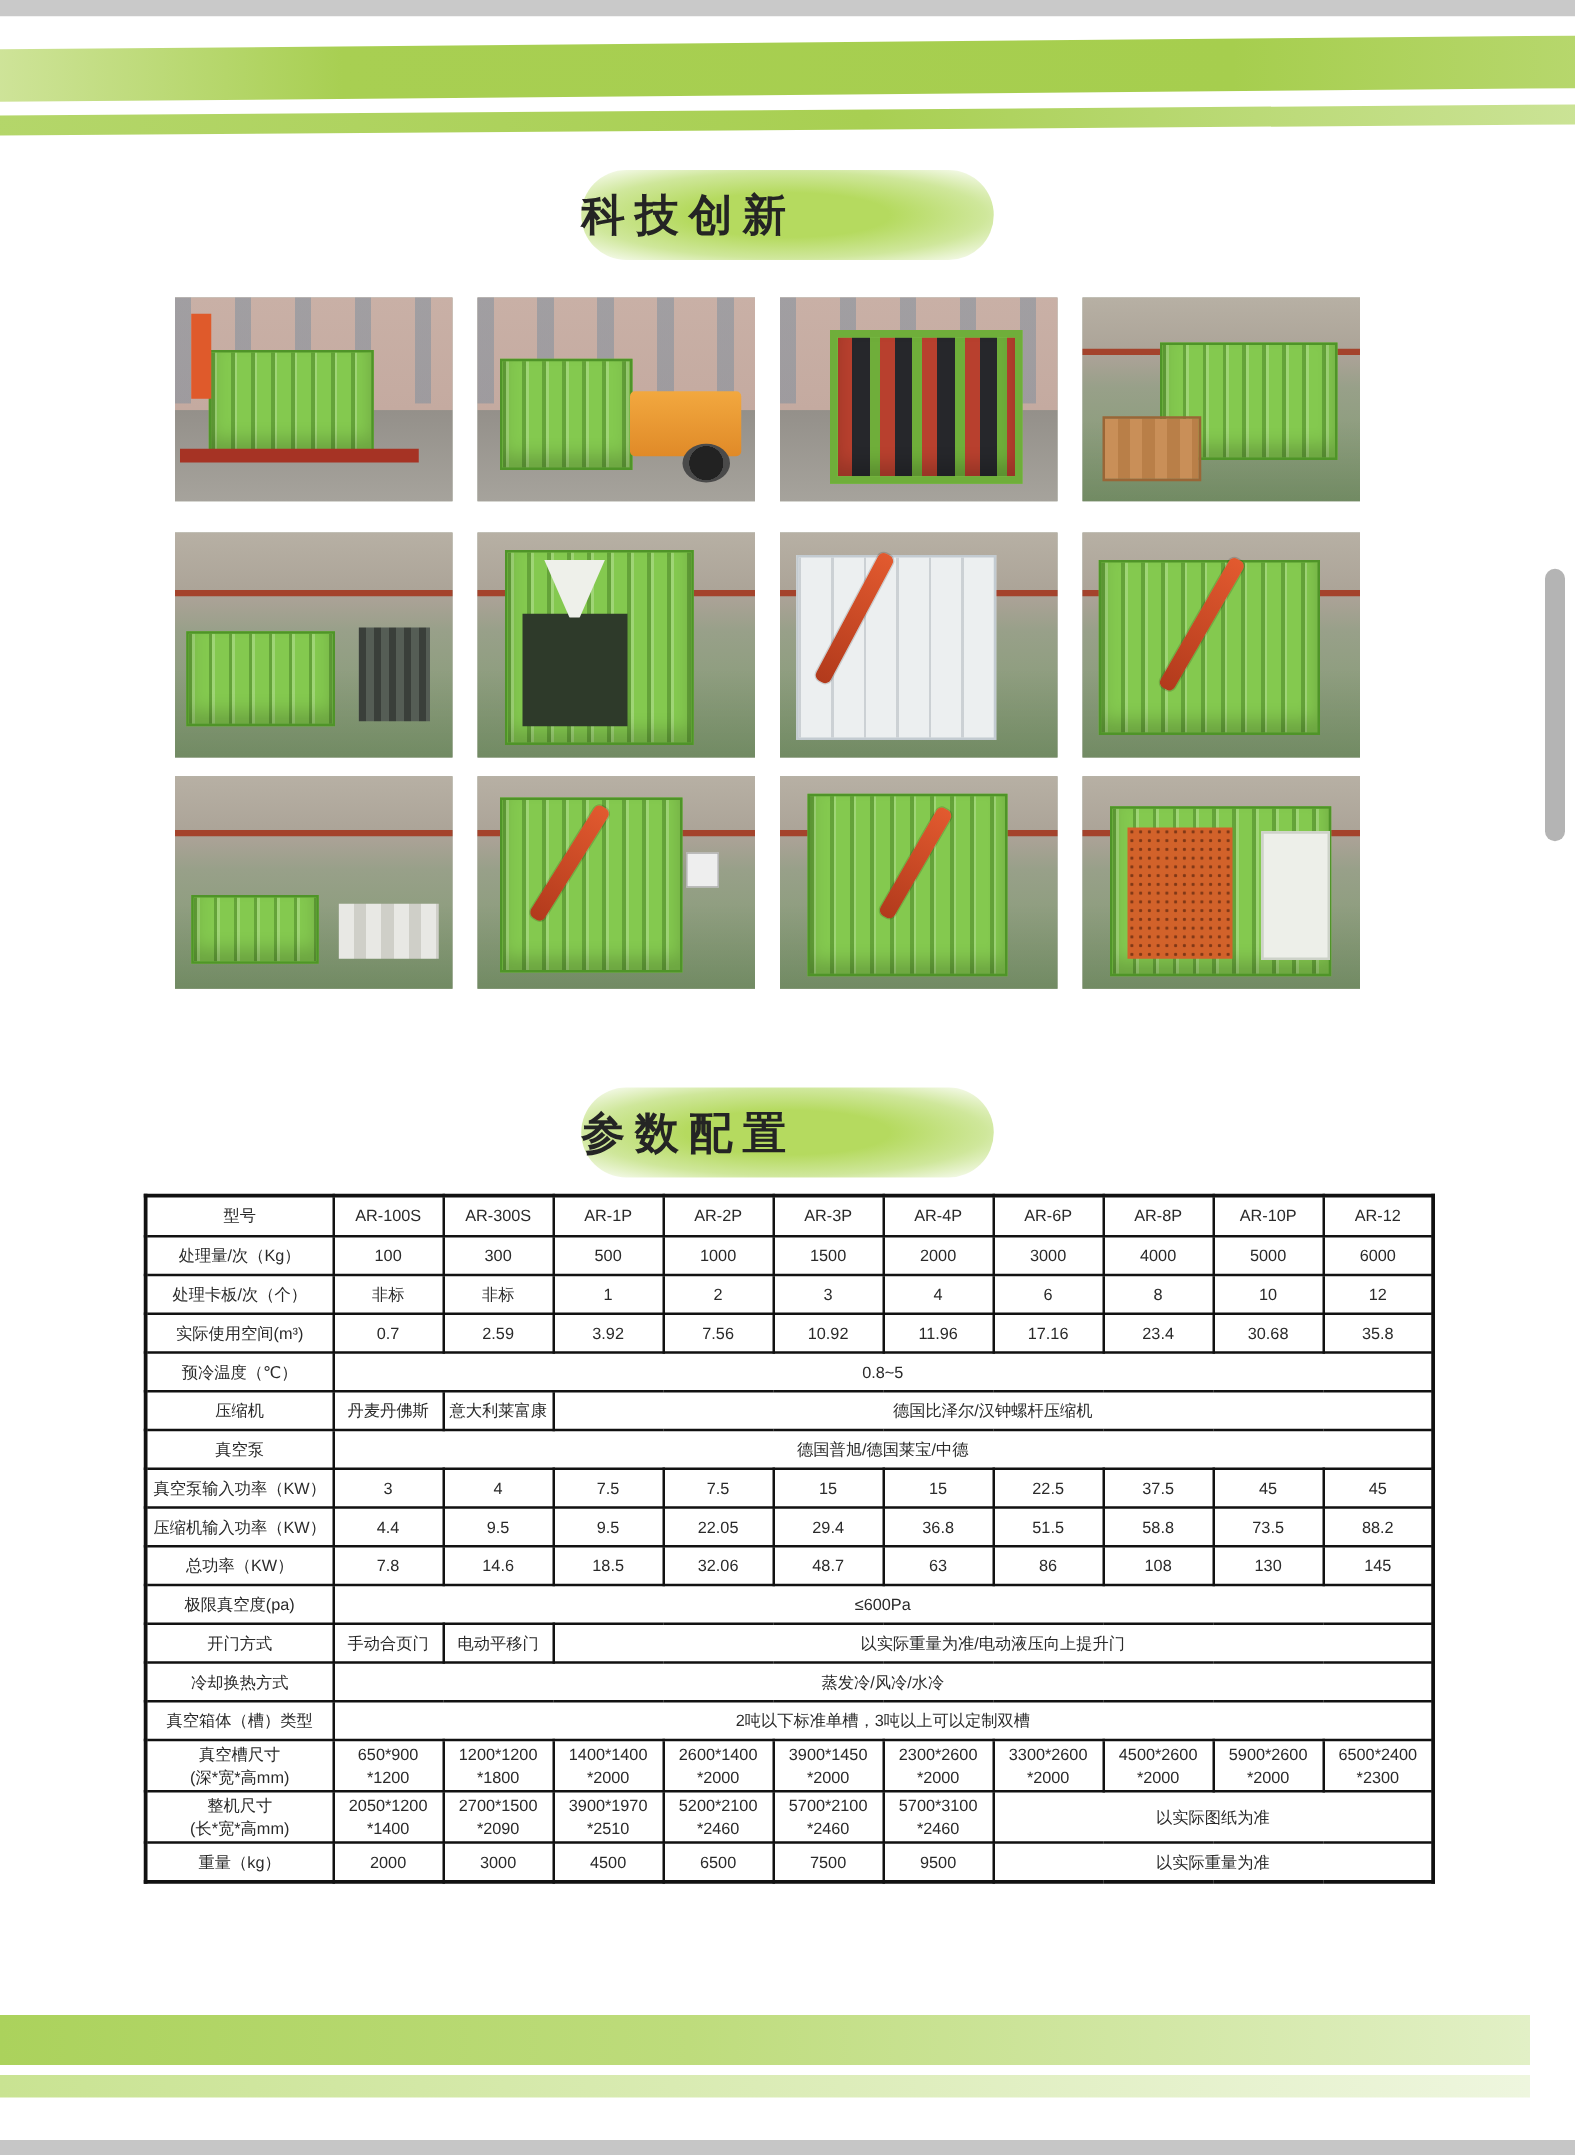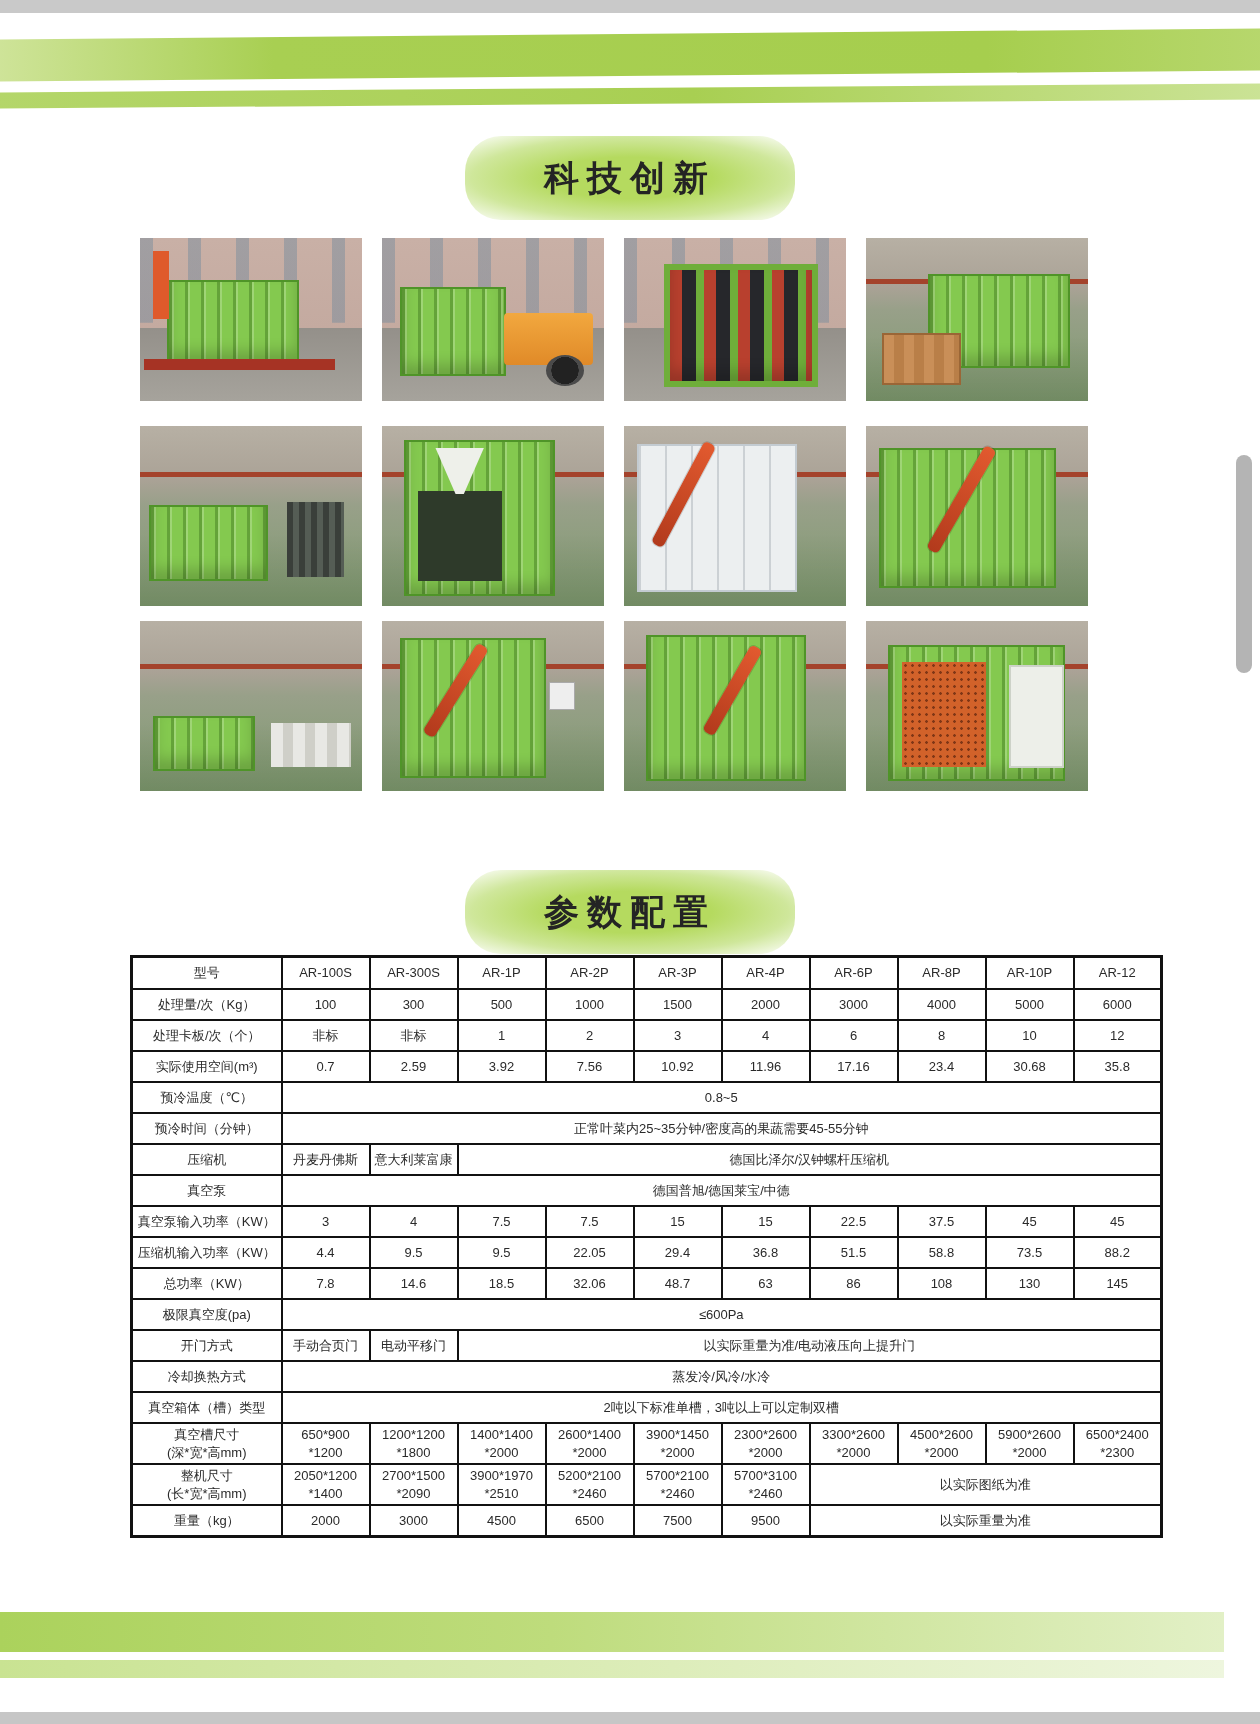--- a/index.html
+++ b/index.html
@@ -15,22 +15,22 @@
   .stripe2{position:absolute;left:-6px;top:88px;width:1272px;height:16px;
     background:linear-gradient(90deg,#b4d66a 0%,#a8cf52 55%,#cbe396 100%);
     transform:rotate(-0.4deg);}
   .stripe3{position:absolute;left:0;top:1612px;width:1224px;height:40px;
     background:linear-gradient(90deg,#abd25c 0%,#bedc7c 45%,#e2f0c6 100%);}
   .stripe4{position:absolute;left:0;top:1660px;width:1224px;height:18px;
     background:linear-gradient(90deg,#c9e392 0%,#ddedba 55%,#eef6de 100%);}
   .scroll-thumb{position:absolute;right:8px;top:455px;width:16px;height:218px;border-radius:8px;background:#b4b4b4;}
 
   
-  .badge{position:absolute;left:50%;transform:translateX(-50%);width:330px;height:84px;
-    display:flex;align-items:center;justify-content:center;
+  .badge{position:absolute;left:50%;transform:translateX(-50%);width:330px;height:72px;
+    display:flex;align-items:center;
     background:radial-gradient(ellipse at 50% 50%, #b5da5f 35%, #cfe79b 68%, rgba(235,245,215,0) 100%);
     border-radius:36px;}
   .badge span{font-size:35px;font-weight:bold;letter-spacing:8px;color:#242424;}
   .badge1{top:136px;}
   .badge2{top:870px;font-family:Liberation Mono, monospace;}
 
   
   .photo{position:absolute;width:222px;overflow:hidden;background:#9aa08f;}
   .r1{top:222px;height:163px;}
   .r2{top:410px;height:180px;}
@@ -79,21 +79,21 @@
   .p10 .bx{left:8%;top:10%;width:64%;height:80%;}
   .p10 .acc{left:30%;top:10%;width:6%;height:62%;transform:rotate(32deg);}
   .p10 .acc2{right:13%;top:36%;width:11%;height:15%;background:#eee;border:1px solid #aaa;}
   .p11 .bx{left:10%;top:8%;width:70%;height:84%;}
   .p11 .acc{left:46%;top:12%;width:6%;height:58%;transform:rotate(30deg);}
   .p12 .bx{left:10%;top:14%;width:78%;height:78%;}
   .p12 .acc{left:16%;top:24%;width:38%;height:62%;background-color:#d2622a;background-image:radial-gradient(rgba(60,20,5,.55) 1px, transparent 1.6px);background-size:7px 7px;}
   .p12 .acc2{right:11%;top:26%;width:23%;height:58%;background:#edefe9;border:2px solid #cdd2c8;}
 
   
-  .tbl-wrap{position:absolute;left:130px;top:955px;width:1015px;}
+  .tbl-wrap{position:absolute;left:115px;top:955px;width:1015px;}
   table{border-collapse:collapse;width:100%;table-layout:fixed;
     border:3px solid #111;font-size:13px;color:#2a2a2a;}
   th,td{border:2px solid #111;text-align:center;vertical-align:middle;
     padding:2px 3px;font-weight:normal;white-space:pre-line;line-height:1.35;
     overflow:hidden;}
   thead th{height:26px;}
   tbody td,tbody th{height:25px;}
 </style>
 </head>
 <body>
@@ -233,24 +233,20 @@
             <td>10.92</td>
             <td>11.96</td>
             <td>17.16</td>
             <td>23.4</td>
             <td>30.68</td>
             <td>35.8</td>
           </tr>
           <tr>
             <th>预冷温度（℃）</th>
             <td colspan="10">0.8~5</td>
-          </tr>
-          <tr>
-            <th>预冷时间（分钟）</th>
-            <td colspan="10">正常叶菜内25~35分钟/密度高的果蔬需要45-55分钟</td>
           </tr>
           <tr>
             <th>压缩机</th>
             <td>丹麦丹佛斯</td>
             <td>意大利莱富康</td>
             <td colspan="8">德国比泽尔/汉钟螺杆压缩机</td>
           </tr>
           <tr>
             <th>真空泵</th>
             <td colspan="10">德国普旭/德国莱宝/中德</td>

